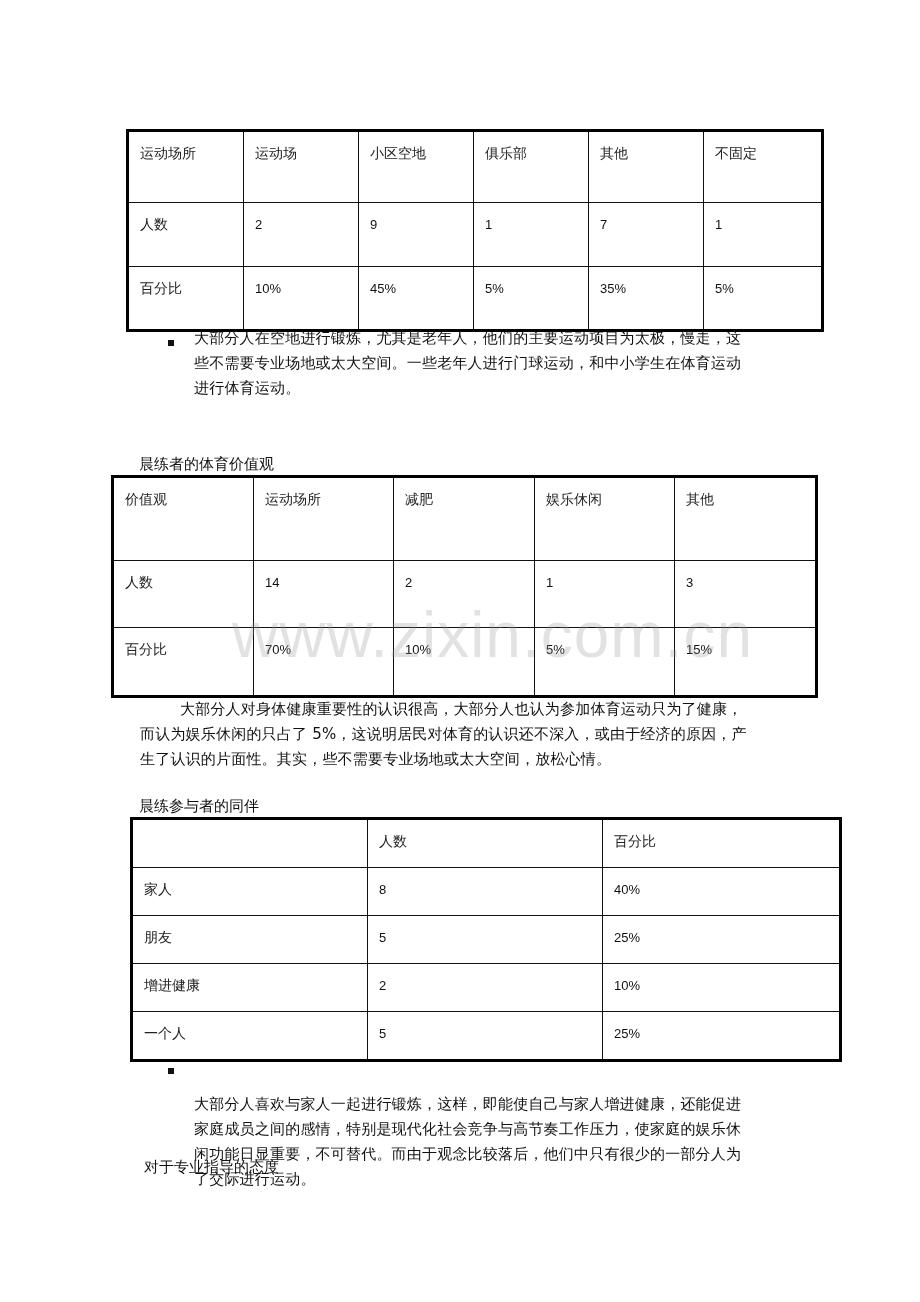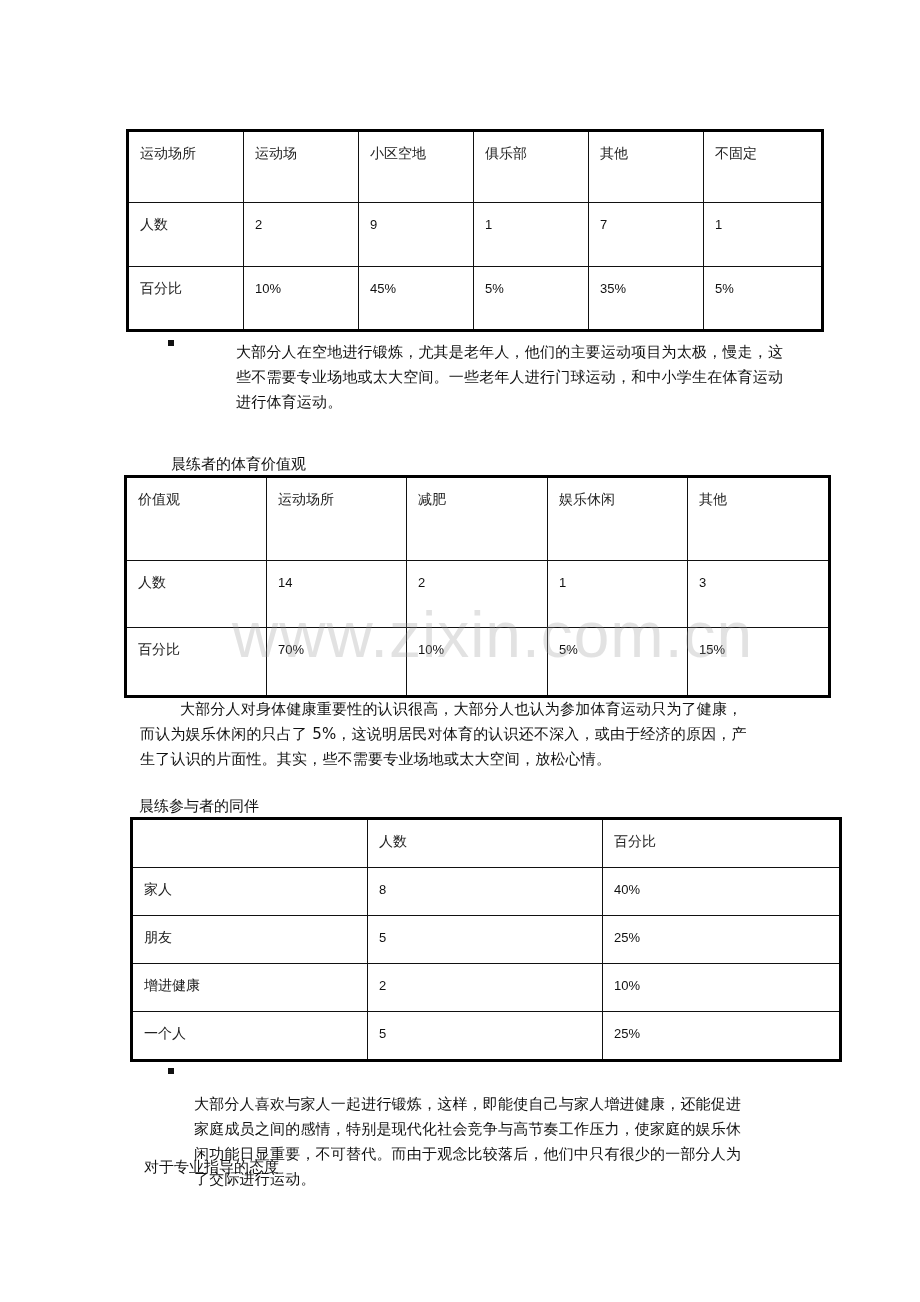--- a/index.html
+++ b/index.html
@@ -104,29 +104,29 @@
     <td><span class="num">10%</span></td>
     <td><span class="num">45%</span></td>
     <td><span class="num">5%</span></td>
     <td><span class="num">35%</span></td>
     <td><span class="num">5%</span></td>
   </tr>
 </tbody>
   </table>
 
 <div class="bullet" style="left:168px; top:340px;"></div>
-<div class="para" style="left:194px; top:340px; width:600px;margin-left:42px;">
+<div class="para" style="left:194px; top:326px; width:600px;">
   <div>大部分人在空地进行锻炼，尤其是老年人，他们的主要运动项目为太极，慢走，这</div>
   <div>些不需要专业场地或太大空间。一些老年人进行门球运动，和中小学生在体育运动</div>
   <div>进行体育运动。</div>
 </div>
 
-<div class="caption" style="left:139px; top:454px;margin-left:32px;">晨练者的体育价值观</div>
-
-<table class="grid" style="left:124px; top:475px; width:704px; height:220px;">
+<div class="caption" style="left:139px; top:454px;">晨练者的体育价值观</div>
+
+<table class="grid" style="left:111px; top:475px; width:704px; height:220px;">
   <colgroup>
     <col style="width:141px">
       <col style="width:140px">
       <col style="width:141px">
     <col style="width:140px">
       <col style="width:142px">
   </colgroup>
   <tbody>
       <tr style="height:84px">
     <td><span class="cjk">价值观</span></td>

